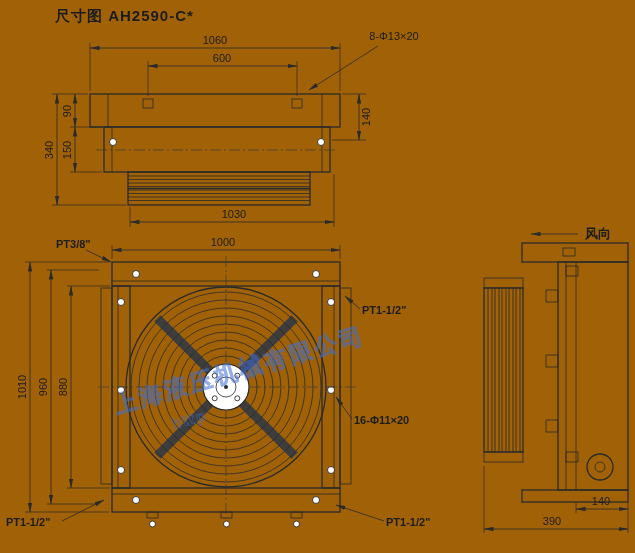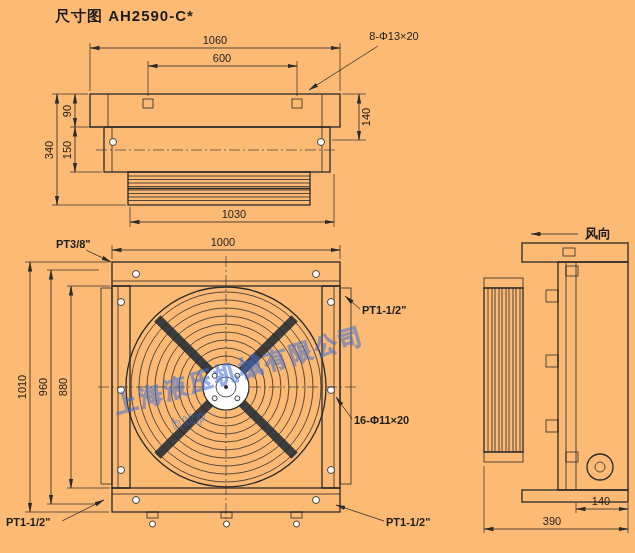--- a/index.html
+++ b/index.html
@@ -1,16 +1,16 @@
 <!DOCTYPE html>
 <html><head>
 <meta charset="utf-8">
 <style>
   html,body{margin:0;padding:0;background:#ffffff;}
-  .page{position:relative;width:635px;height:553px;background:#fdba74;overflow:hidden;}
+  .page{position:relative;width:635px;height:553px;background:#a16207;overflow:hidden;}
   svg{display:block;}
   svg text{font-family:"Liberation Sans","DejaVu Sans",sans-serif;fill:#1c1c1c;}
   .obj{fill:none;stroke:#2a2a2a;stroke-width:1.3;}
   .objthin{fill:none;stroke:#2a2a2a;stroke-width:0.8;}
   .dim{fill:none;stroke:#2a2a2a;stroke-width:0.8;}
   .ext{fill:none;stroke:#2a2a2a;stroke-width:0.7;}
   .cline{fill:none;stroke:#3a3a3a;stroke-width:0.7;stroke-dasharray:11 3 2 3;}
   .hole{fill:#fff;stroke:#2a2a2a;stroke-width:0.9;}
   .dimtext{font-size:11px;}
   .labeltext{font-size:11px;font-weight:bold;}

